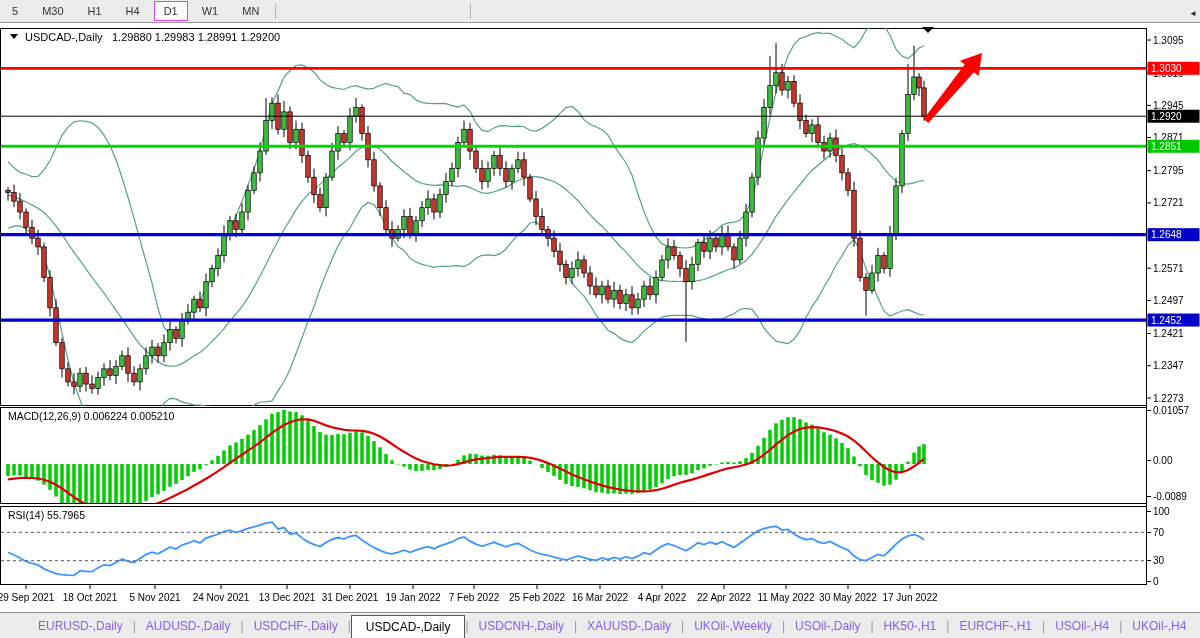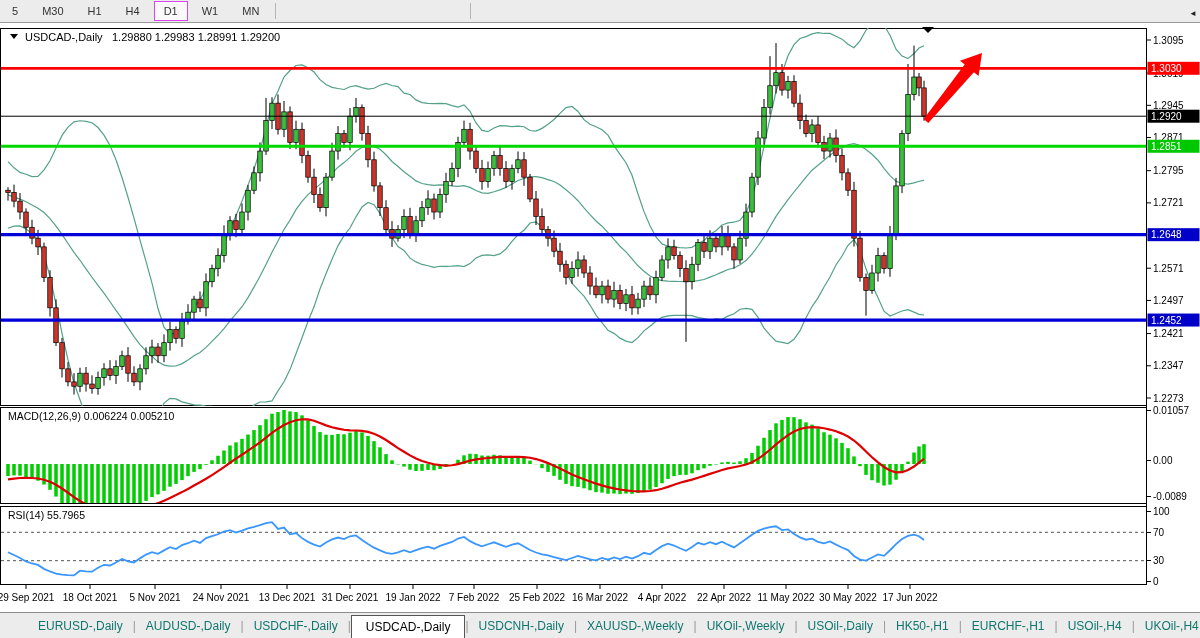--- a/index.html
+++ b/index.html
@@ -8,21 +8,21 @@
   
   #toolbar{position:absolute;left:0;top:0;width:1200px;height:23px;background:#ececec;border-bottom:1px solid #9a9a9a;display:flex;align-items:center;}
   .tf-btn{font-size:11px;color:#333;padding:3px 9px;margin:0 2px;border:1px solid transparent;cursor:default;}
   .tf-btn.active{background:#fafafa;border:1px solid #d946ef;}
   .tsep{width:1px;height:16px;background:#b5b5b5;margin:0 4px;}
   .tspacer{width:186px;}
   
   #chart-svg{position:absolute;left:0;top:23px;background:#ffffff;display:block;}
   
   #tabbar{position:absolute;left:0;top:612px;width:1200px;height:26px;background:#ececec;border-top:1px solid #8e8e8e;display:flex;align-items:center;white-space:nowrap;overflow:hidden;padding-left:28px;}
-  .tab{font-size:12px;color:#0f766e;padding:4px 10px;cursor:default;}
+  .tab{font-size:12px;color:#8b5cf6;padding:4px 10px;cursor:default;}
   .tab.active{background:#ffffff;border:1px solid #555;border-bottom:none;color:#000;padding:4px 14px;height:24px;margin-top:2px;}
   .tab-sep{color:#999;font-size:12px;}
   #tab-scroll{position:absolute;right:3px;top:9px;font-size:8px;color:#222;}
   text{font-family:"Liberation Sans",sans-serif;}
 </style>
 </head>
 <body>
 
 <div id="app">
   <div id="toolbar">
@@ -634,21 +634,21 @@
       <span class="tab">EURUSD-,Daily</span>
       <span class="tab-sep">|</span>
       <span class="tab">AUDUSD-,Daily</span>
       <span class="tab-sep">|</span>
       <span class="tab">USDCHF-,Daily</span>
       <span class="tab-sep">|</span>
       <span class="tab active">USDCAD-,Daily</span>
       <span class="tab-sep">|</span>
       <span class="tab">USDCNH-,Daily</span>
       <span class="tab-sep">|</span>
-      <span class="tab">XAUUSD-,Weekly</span>
+      <span class="tab">XAUUSD-,Daily</span>
       <span class="tab-sep">|</span>
       <span class="tab">UKOil-,Weekly</span>
       <span class="tab-sep">|</span>
       <span class="tab">USOil-,Daily</span>
       <span class="tab-sep">|</span>
       <span class="tab">HK50-,H1</span>
       <span class="tab-sep">|</span>
       <span class="tab">EURCHF-,H1</span>
       <span class="tab-sep">|</span>
       <span class="tab">USOil-,H4</span>

